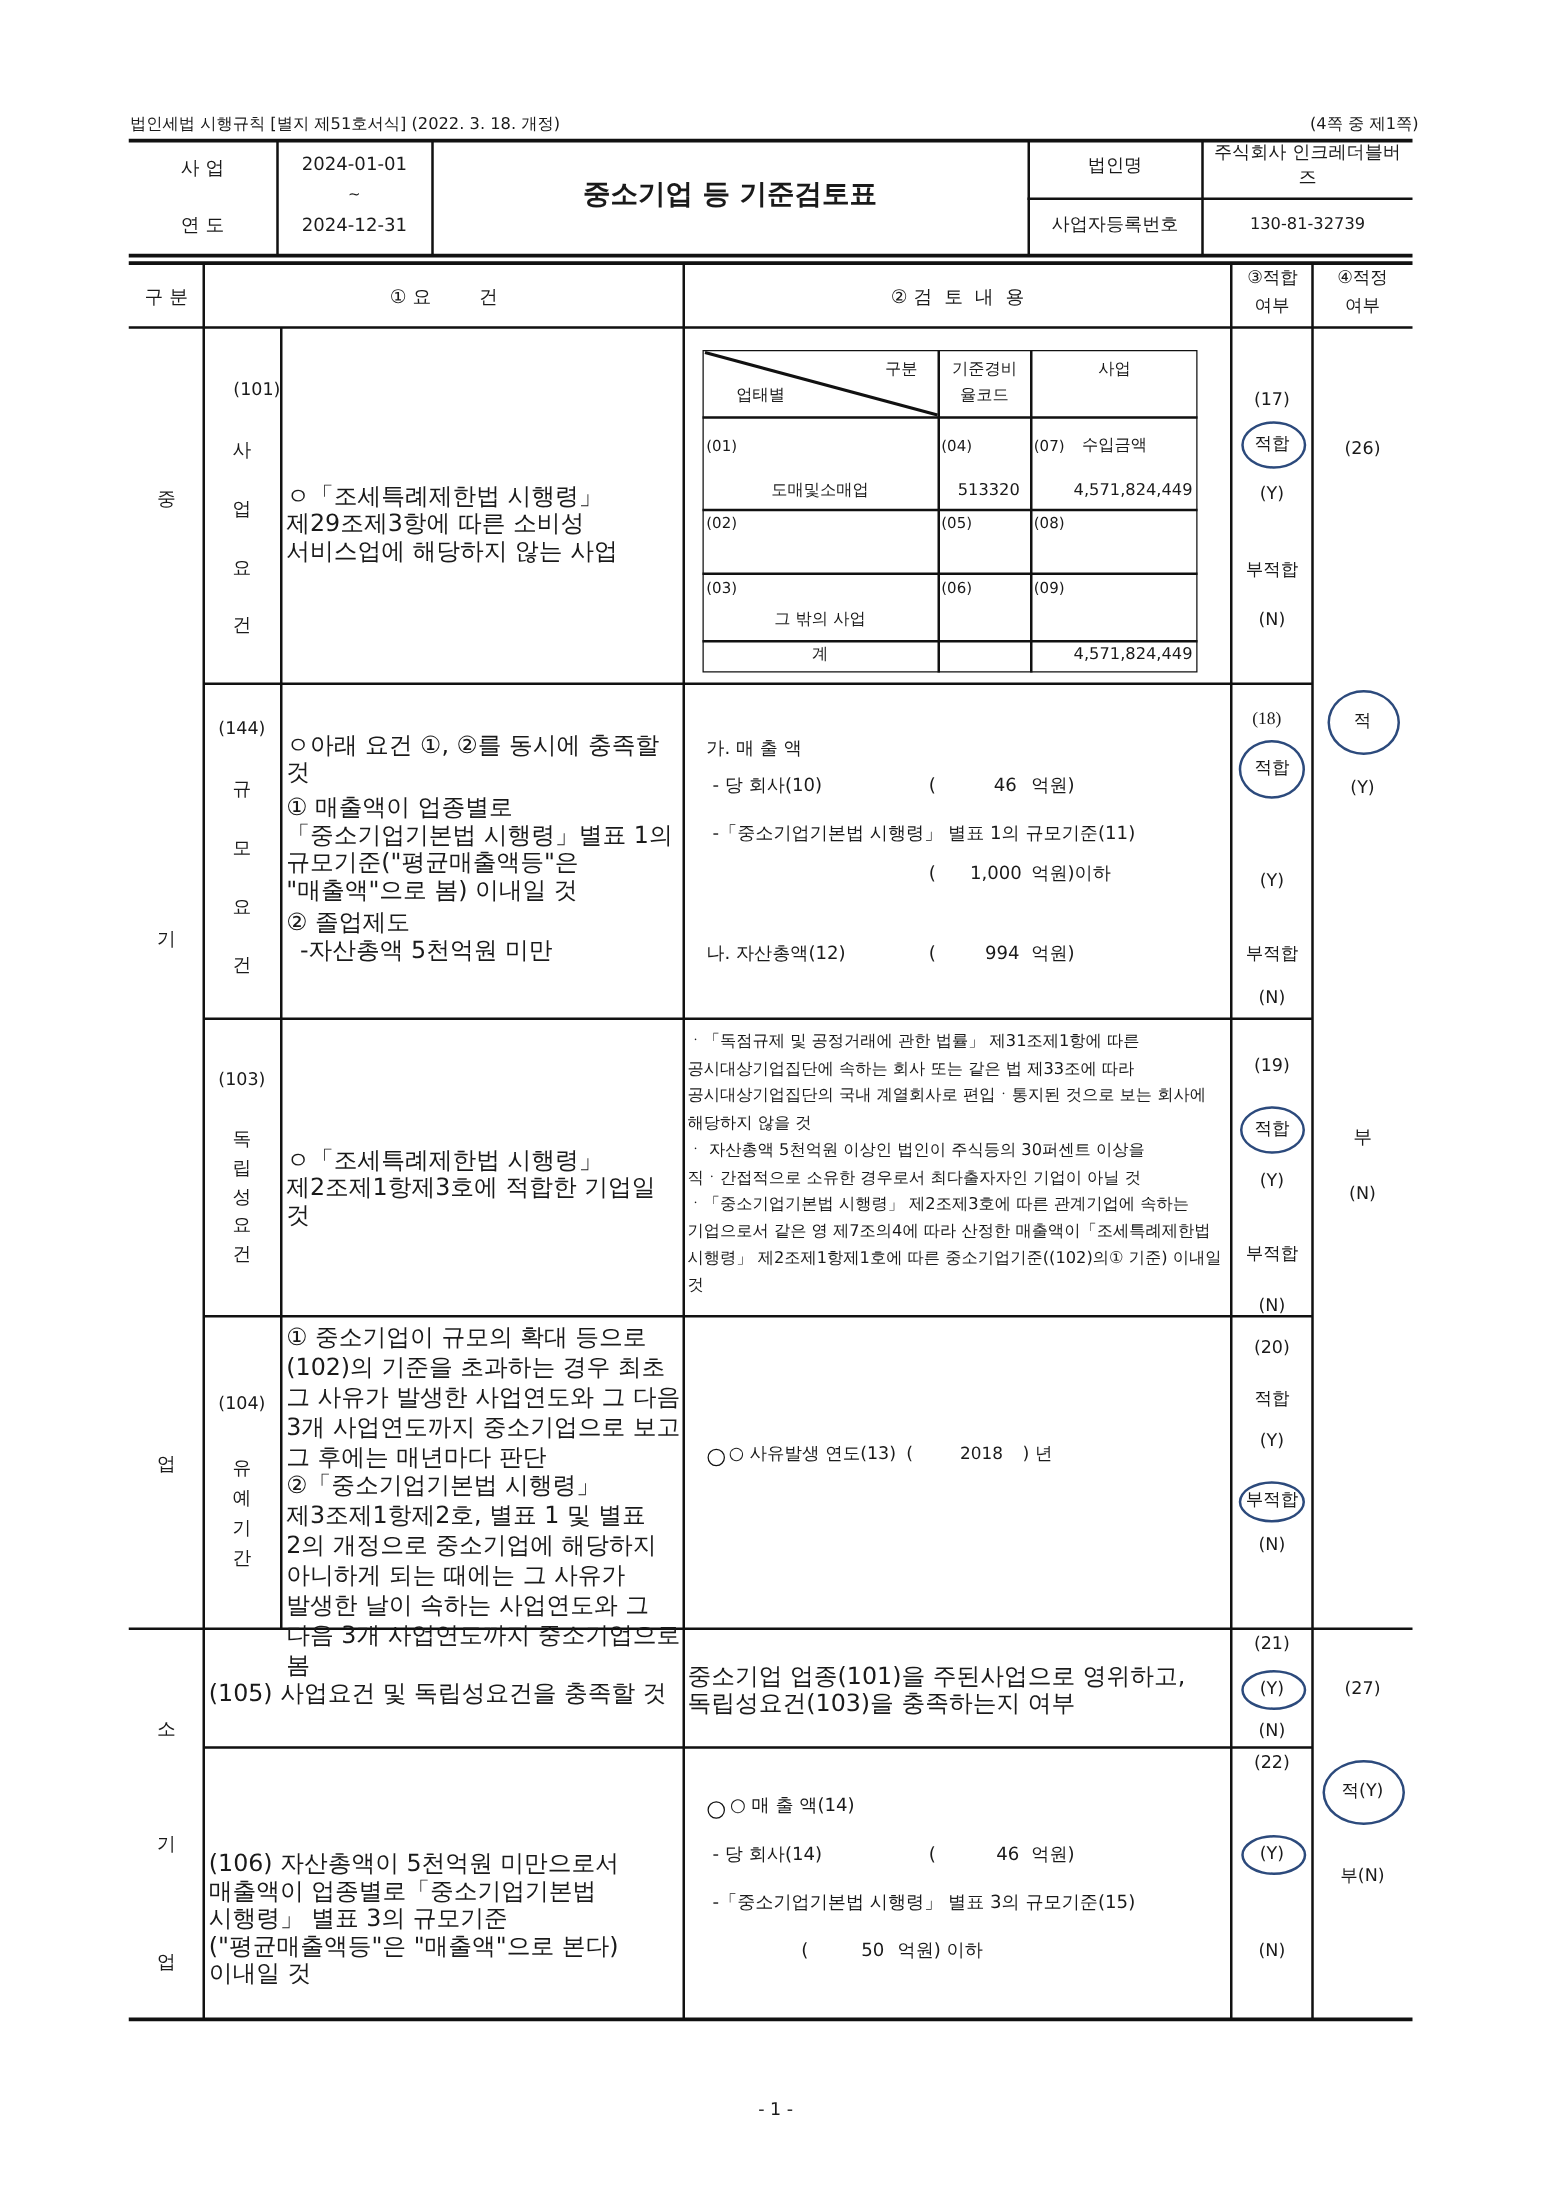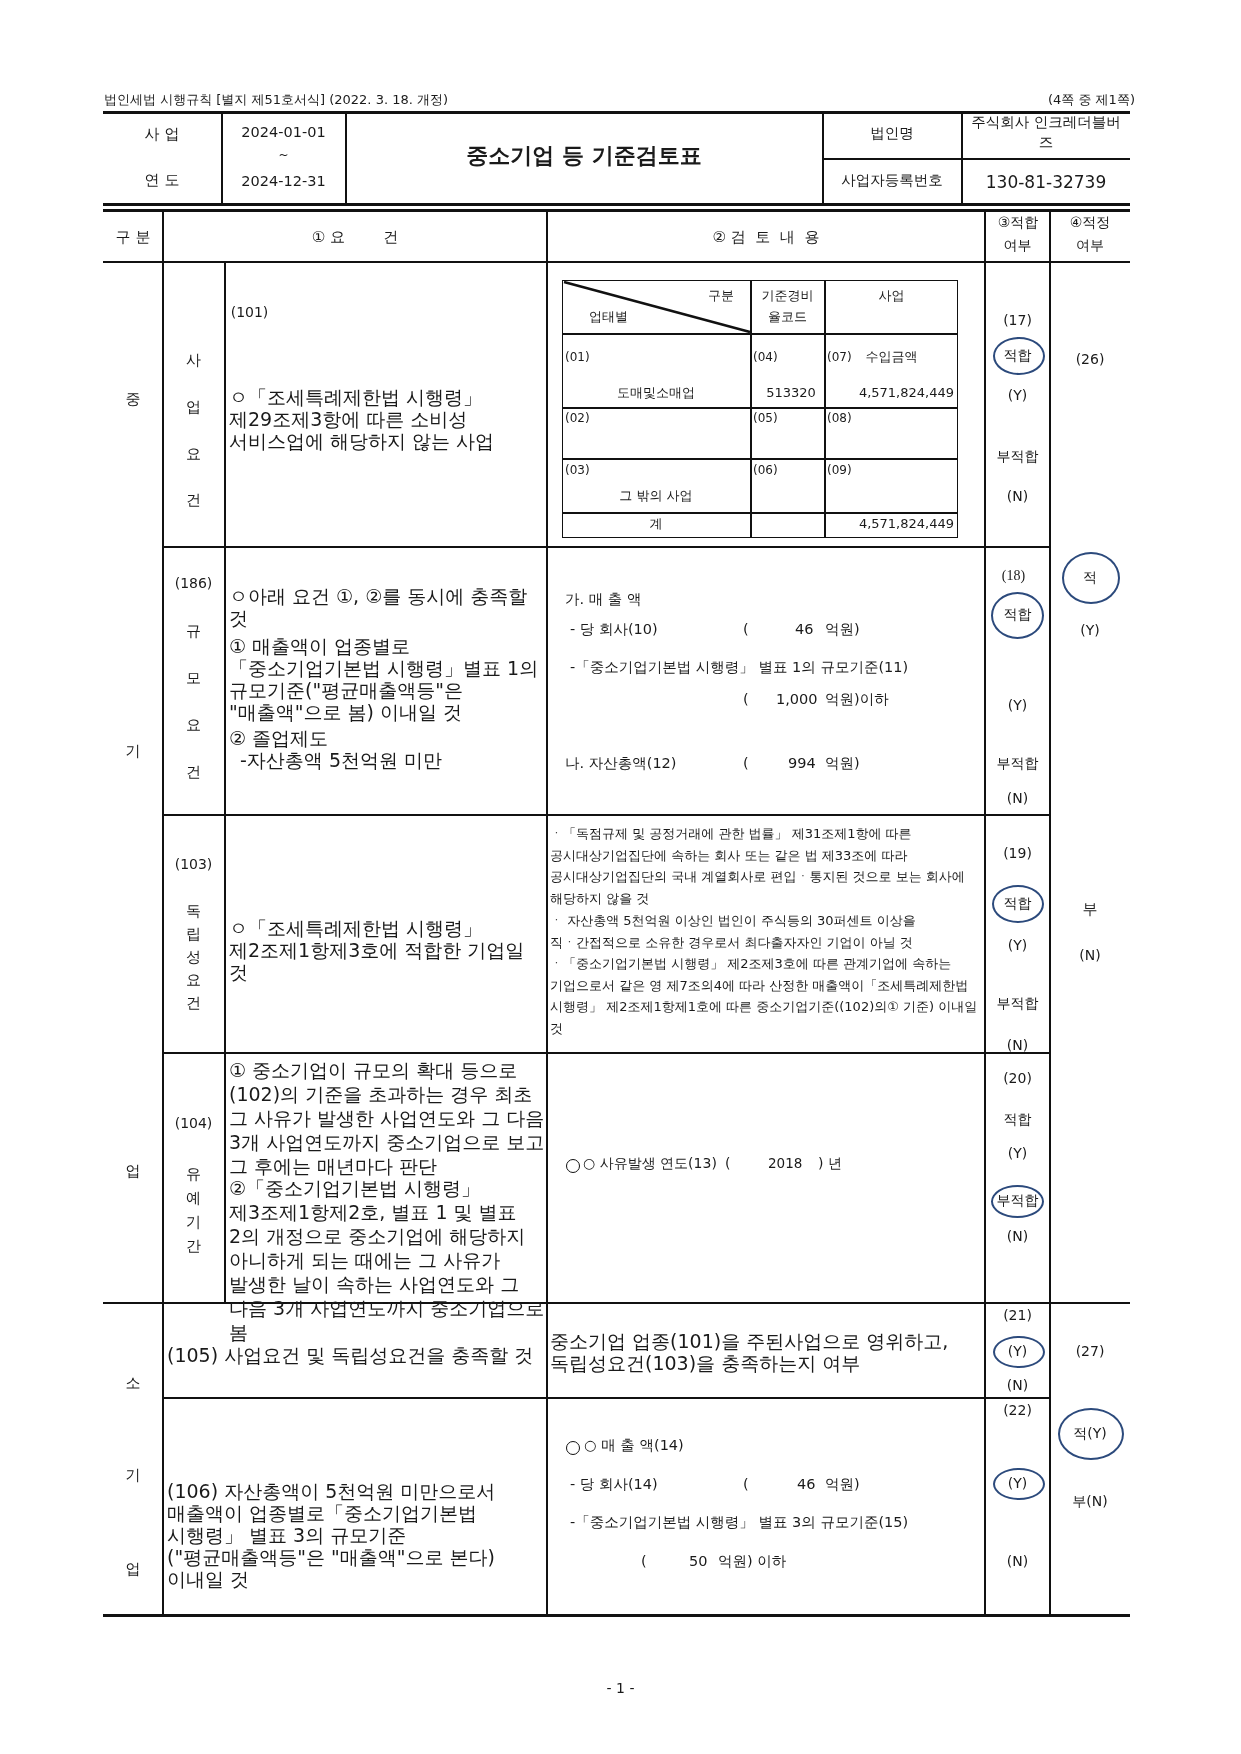--- a/index.html
+++ b/index.html
@@ -34,21 +34,21 @@
 <div class="t c" style="left:222px;top:124px;width:123px;font-size:14.5px;">2024-01-01</div>
 <div class="t c" style="left:222px;top:148px;width:123px;font-size:12px;">~</div>
 <div class="t c" style="left:222px;top:173px;width:123px;font-size:14.5px;">2024-12-31</div>
 
 <div class="t c" style="left:346px;top:143px;width:476px;font-size:22px;font-weight:bold;">중소기업 등 기준검토표</div>
 
 <div class="t c" style="left:823px;top:125px;width:138px;font-size:14.5px;">법인명</div>
 <div class="t c" style="left:962px;top:114px;width:168px;font-size:14.5px;">주식회사 인크레더블버</div>
 <div class="t c" style="left:962px;top:134px;width:168px;font-size:14.5px;">즈</div>
 <div class="t c" style="left:823px;top:172px;width:138px;font-size:14.5px;">사업자등록번호</div>
-<div class="t c" style="left:962px;top:172px;width:168px;font-size:17px;">130-81-32739</div>
+<div class="t c" style="left:962px;top:172px;width:168px;font-size:13px;">130-81-32739</div>
 
 <div class="hl thick" style="left:103px;top:203px;width:1027px;"></div>
 <div class="hl thick" style="left:103px;top:209px;width:1027px;"></div>
 
 <div class="t c" style="left:103px;top:228px;width:60px;font-size:15px;">구 분</div>
 <div class="t c" style="left:163px;top:228px;width:384px;font-size:15px;white-space:pre;">① 요        건</div>
 <div class="t c" style="left:547px;top:228px;width:438px;font-size:15px;white-space:pre;">② 검  토  내  용</div>
 <div class="t c" style="left:985px;top:214px;width:66px;font-size:14px;">③적합</div>
 <div class="t c" style="left:985px;top:237px;width:65px;font-size:14px;">여부</div>
 <div class="t c" style="left:1050px;top:214px;width:80px;font-size:14px;">④적정</div>
@@ -70,21 +70,21 @@
 <div class="hl thick" style="left:103px;top:1614px;width:1027px;"></div>
 
 <div class="t c" style="left:103px;top:390px;width:60px;font-size:15px;">중</div>
 <div class="t c" style="left:103px;top:742px;width:60px;font-size:15px;">기</div>
 <div class="t c" style="left:103px;top:1162px;width:60px;font-size:15px;">업</div>
 
 <div class="t c" style="left:103px;top:1374px;width:60px;font-size:15px;">소</div>
 <div class="t c" style="left:103px;top:1466px;width:60px;font-size:15px;">기</div>
 <div class="t c" style="left:103px;top:1560px;width:60px;font-size:15px;">업</div>
 
-<div class="t c" style="left:163px;top:304px;width:85px;padding-left:44px;">(101)</div>
+<div class="t c" style="left:163px;top:304px;width:85px;">(101)</div>
 <div class="t c" style="left:163px;top:351px;width:61px;font-size:15px;">사</div>
 <div class="t c" style="left:163px;top:398px;width:61px;font-size:15px;">업</div>
 <div class="t c" style="left:163px;top:445px;width:61px;font-size:15px;">요</div>
 <div class="t c" style="left:163px;top:491px;width:61px;font-size:15px;">건</div>
 <div class="para" style="left:229px;top:386px;width:316px;">ㅇ「조세특례제한법 시행령」 제29조제3항에 따른 소비성 서비스업에 해당하지 않는 사업</div>
 
 <div class="abs" style="left:562px;top:280px;width:396px;height:258px;">
   <div class="abs" style="left:0;top:0;width:394px;height:256px;border:1.5px solid #111;"></div>
 
   <div class="vl" style="left:188px;top:0;height:258px;"></div>
@@ -126,21 +126,21 @@
 </div>
 
 <div class="t c" style="left:985px;top:312px;width:65px;">(17)</div>
 <div class="oval" style="left:993px;top:337px;width:52px;height:38px;"></div>
 <div class="t c" style="left:985px;top:347px;width:65px;">적합</div>
 <div class="t c" style="left:985px;top:387px;width:65px;">(Y)</div>
 <div class="t c" style="left:985px;top:448px;width:65px;">부적합</div>
 <div class="t c" style="left:985px;top:488px;width:65px;">(N)</div>
 <div class="t c" style="left:1050px;top:351px;width:80px;">(26)</div>
 
-<div class="t c" style="left:163px;top:575px;width:61px;">(186)</div>
+<div class="t c" style="left:163px;top:575px;width:61px;">(144)</div>
 <div class="t c" style="left:163px;top:622px;width:61px;font-size:15px;">규</div>
 <div class="t c" style="left:163px;top:669px;width:61px;font-size:15px;">모</div>
 <div class="t c" style="left:163px;top:716px;width:61px;font-size:15px;">요</div>
 <div class="t c" style="left:163px;top:763px;width:61px;font-size:15px;">건</div>
 
 <div class="para" style="left:229px;top:585px;width:316px;">ㅇ아래 요건 ①, ②를 동시에 충족할 것</div>
 <div class="para" style="left:229px;top:635px;width:316px;">① 매출액이 업종별로「중소기업기본법 시행령」별표 1의 규모기준("평균매출액등"은 "매출액"으로 봄) 이내일 것</div>
 <div class="para" style="left:229px;top:727px;width:316px;">② 졸업제도</div>
 <div class="para" style="left:240px;top:749px;width:300px;">-자산총액 5천억원 미만</div>
 

